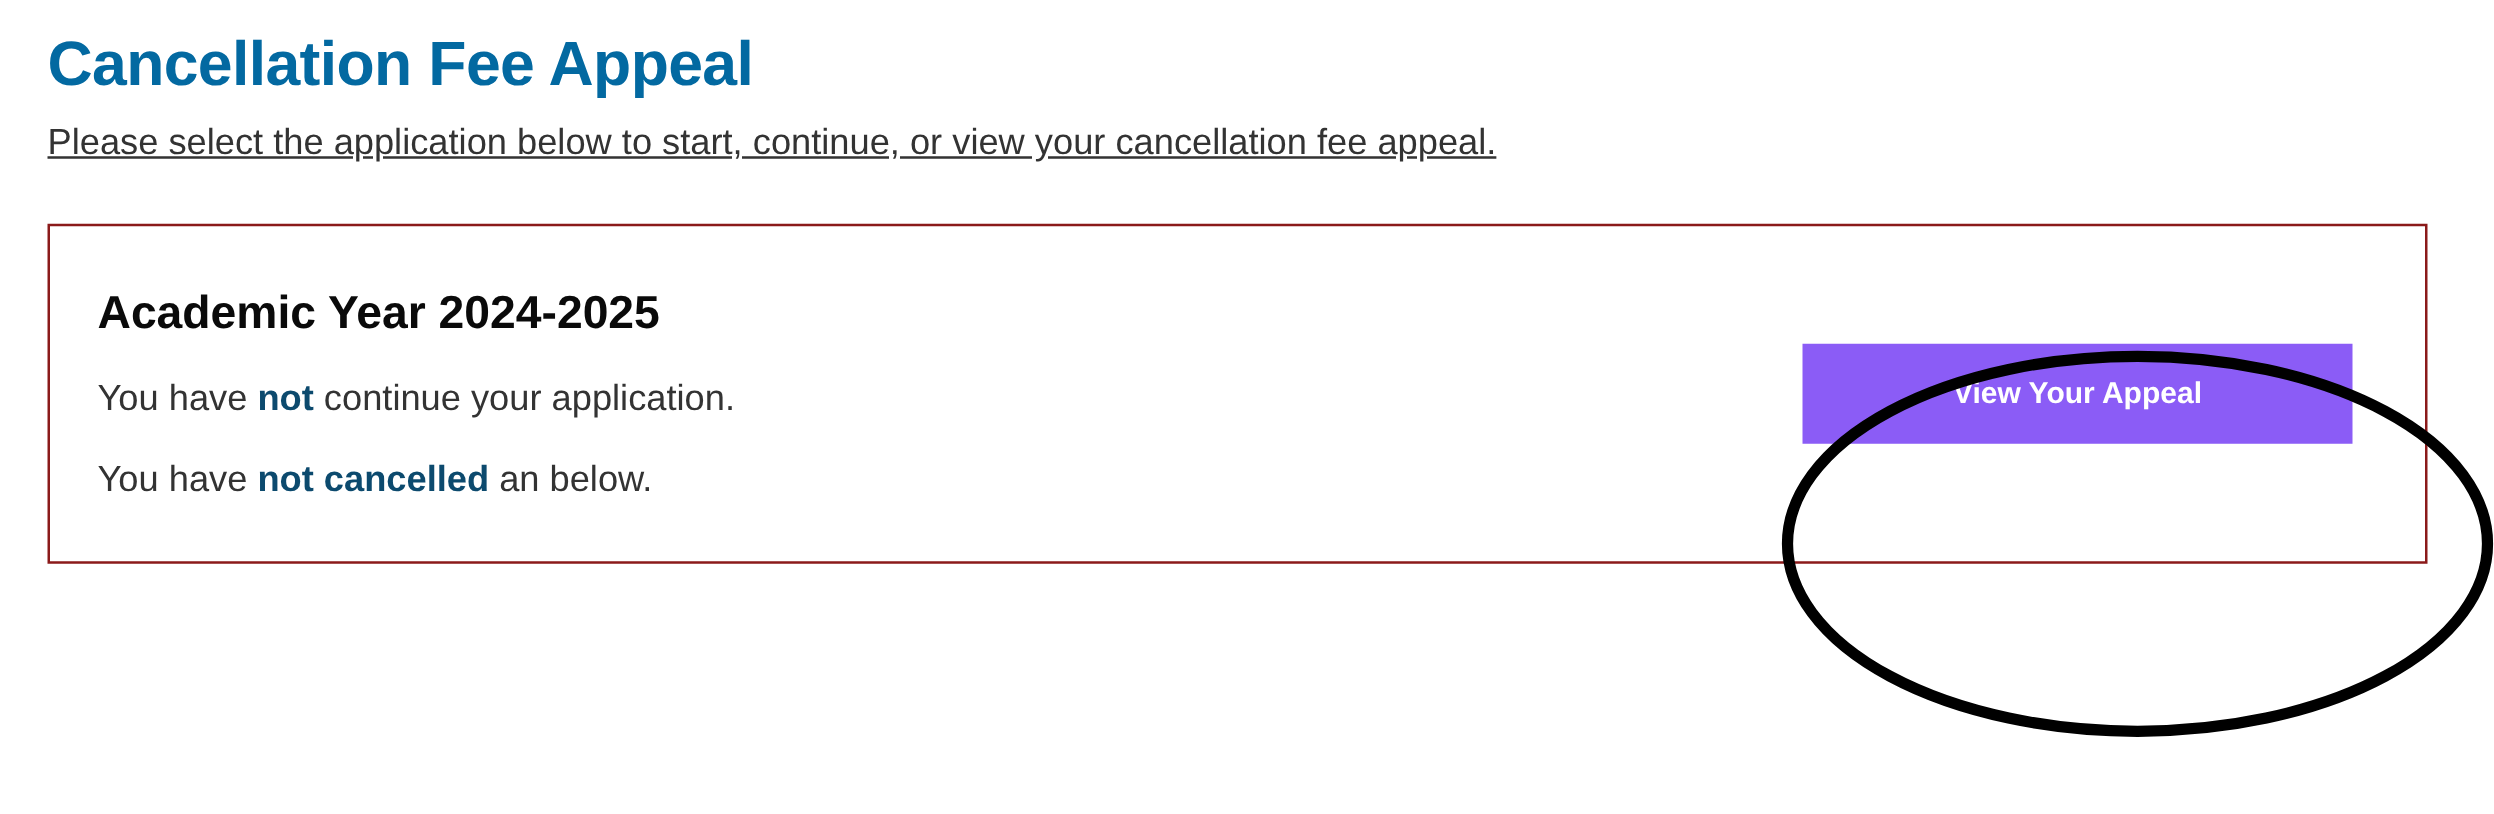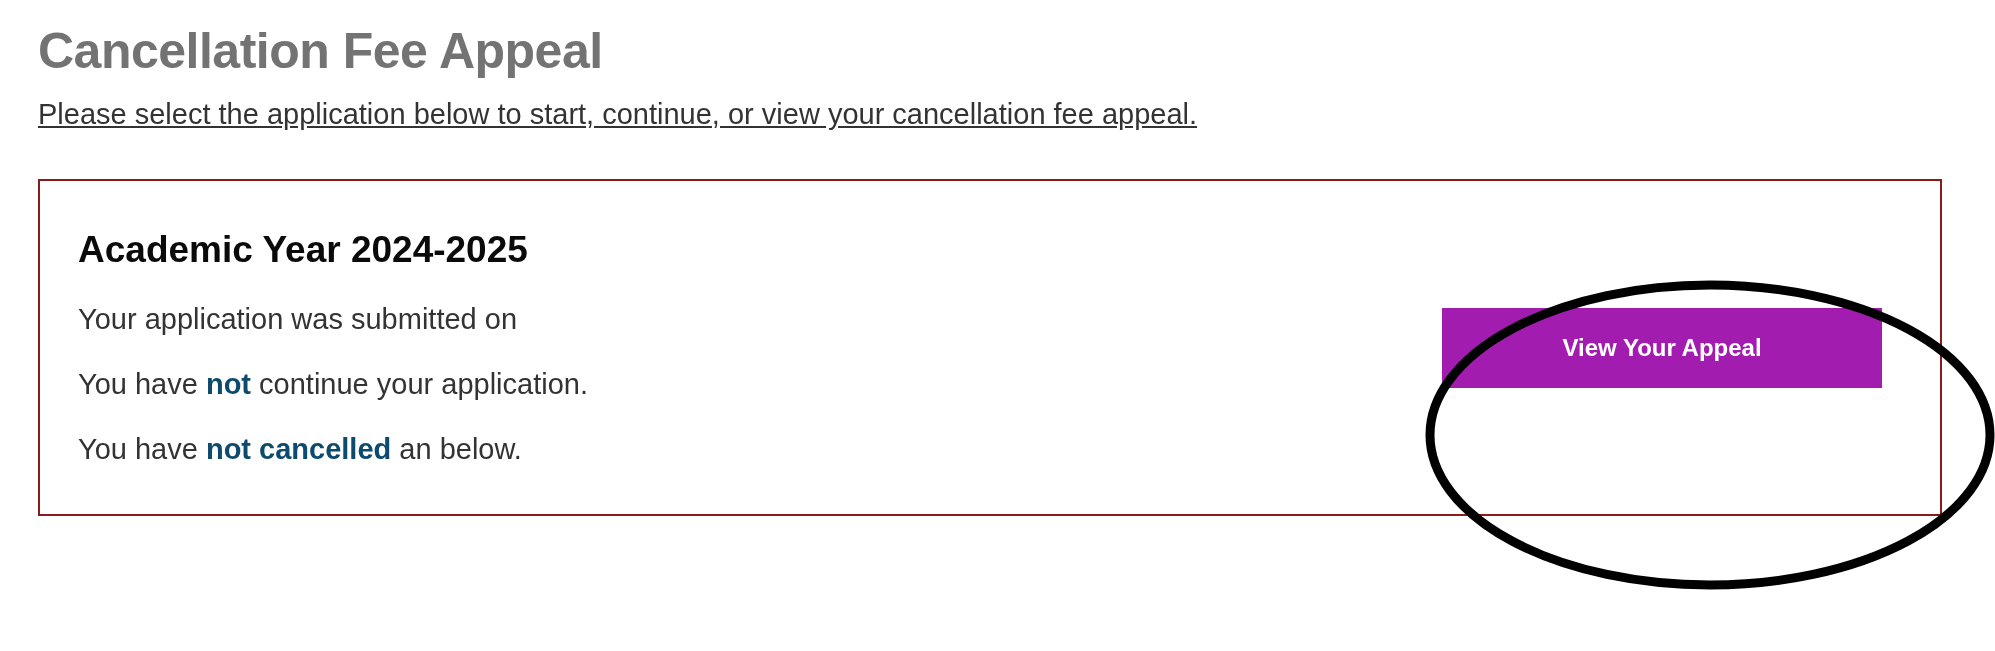--- a/index.html
+++ b/index.html
@@ -12,21 +12,21 @@
       background: #ffffff;
       padding: 22px 0 0 38px;
       width: 1995px;
       height: 651px;
       overflow: hidden;
       position: relative;
     }
     .page-title {
       font-size: 50px;
       font-weight: 800;
-      color: #737373;
+      color: #0369a1;
       letter-spacing: -0.5px;
       margin-bottom: 18px;
     }
     .page-subtitle {
       font-size: 29px;
       font-weight: 400;
       color: #333333;
       margin-bottom: 48px;
       text-decoration: underline;
     }
@@ -60,21 +60,21 @@
     .status-line .bold {
       font-weight: 700;
       color: #0c4a6e;
     }
     .card-right {
       display: flex;
       align-items: center;
       padding-right: 20px;
     }
     .view-button {
-      background: #a21caf;
+      background: #8b5cf6;
       color: #ffffff;
       font-size: 24px;
       font-weight: 700;
       border: none;
       padding: 26px 60px;
       cursor: pointer;
       min-width: 440px;
       text-align: center;
     }
     .annotation-ellipse {
@@ -86,24 +86,20 @@
 </head>
 <body>
 
 <h1 class="page-title">Cancellation Fee Appeal</h1>
 <p class="page-subtitle">Please select the application below to start, continue, or view your cancellation fee appeal.</p>
 
 <div class="card">
   <div class="card-left">
     <h2 class="card-title">Academic Year 2024-2025</h2>
 
-    <p class="status-line">
-      <span>Your application was submitted on</span>
-      <span></span>
-    </p>
 
     <p class="status-line">
       <span>You have </span><span class="bold">not</span><span> continue your application.</span>
     </p>
 
     <p class="status-line">
       <span>You have </span><span class="bold">not cancelled</span><span> an below.</span>
     </p>
   </div>
 

